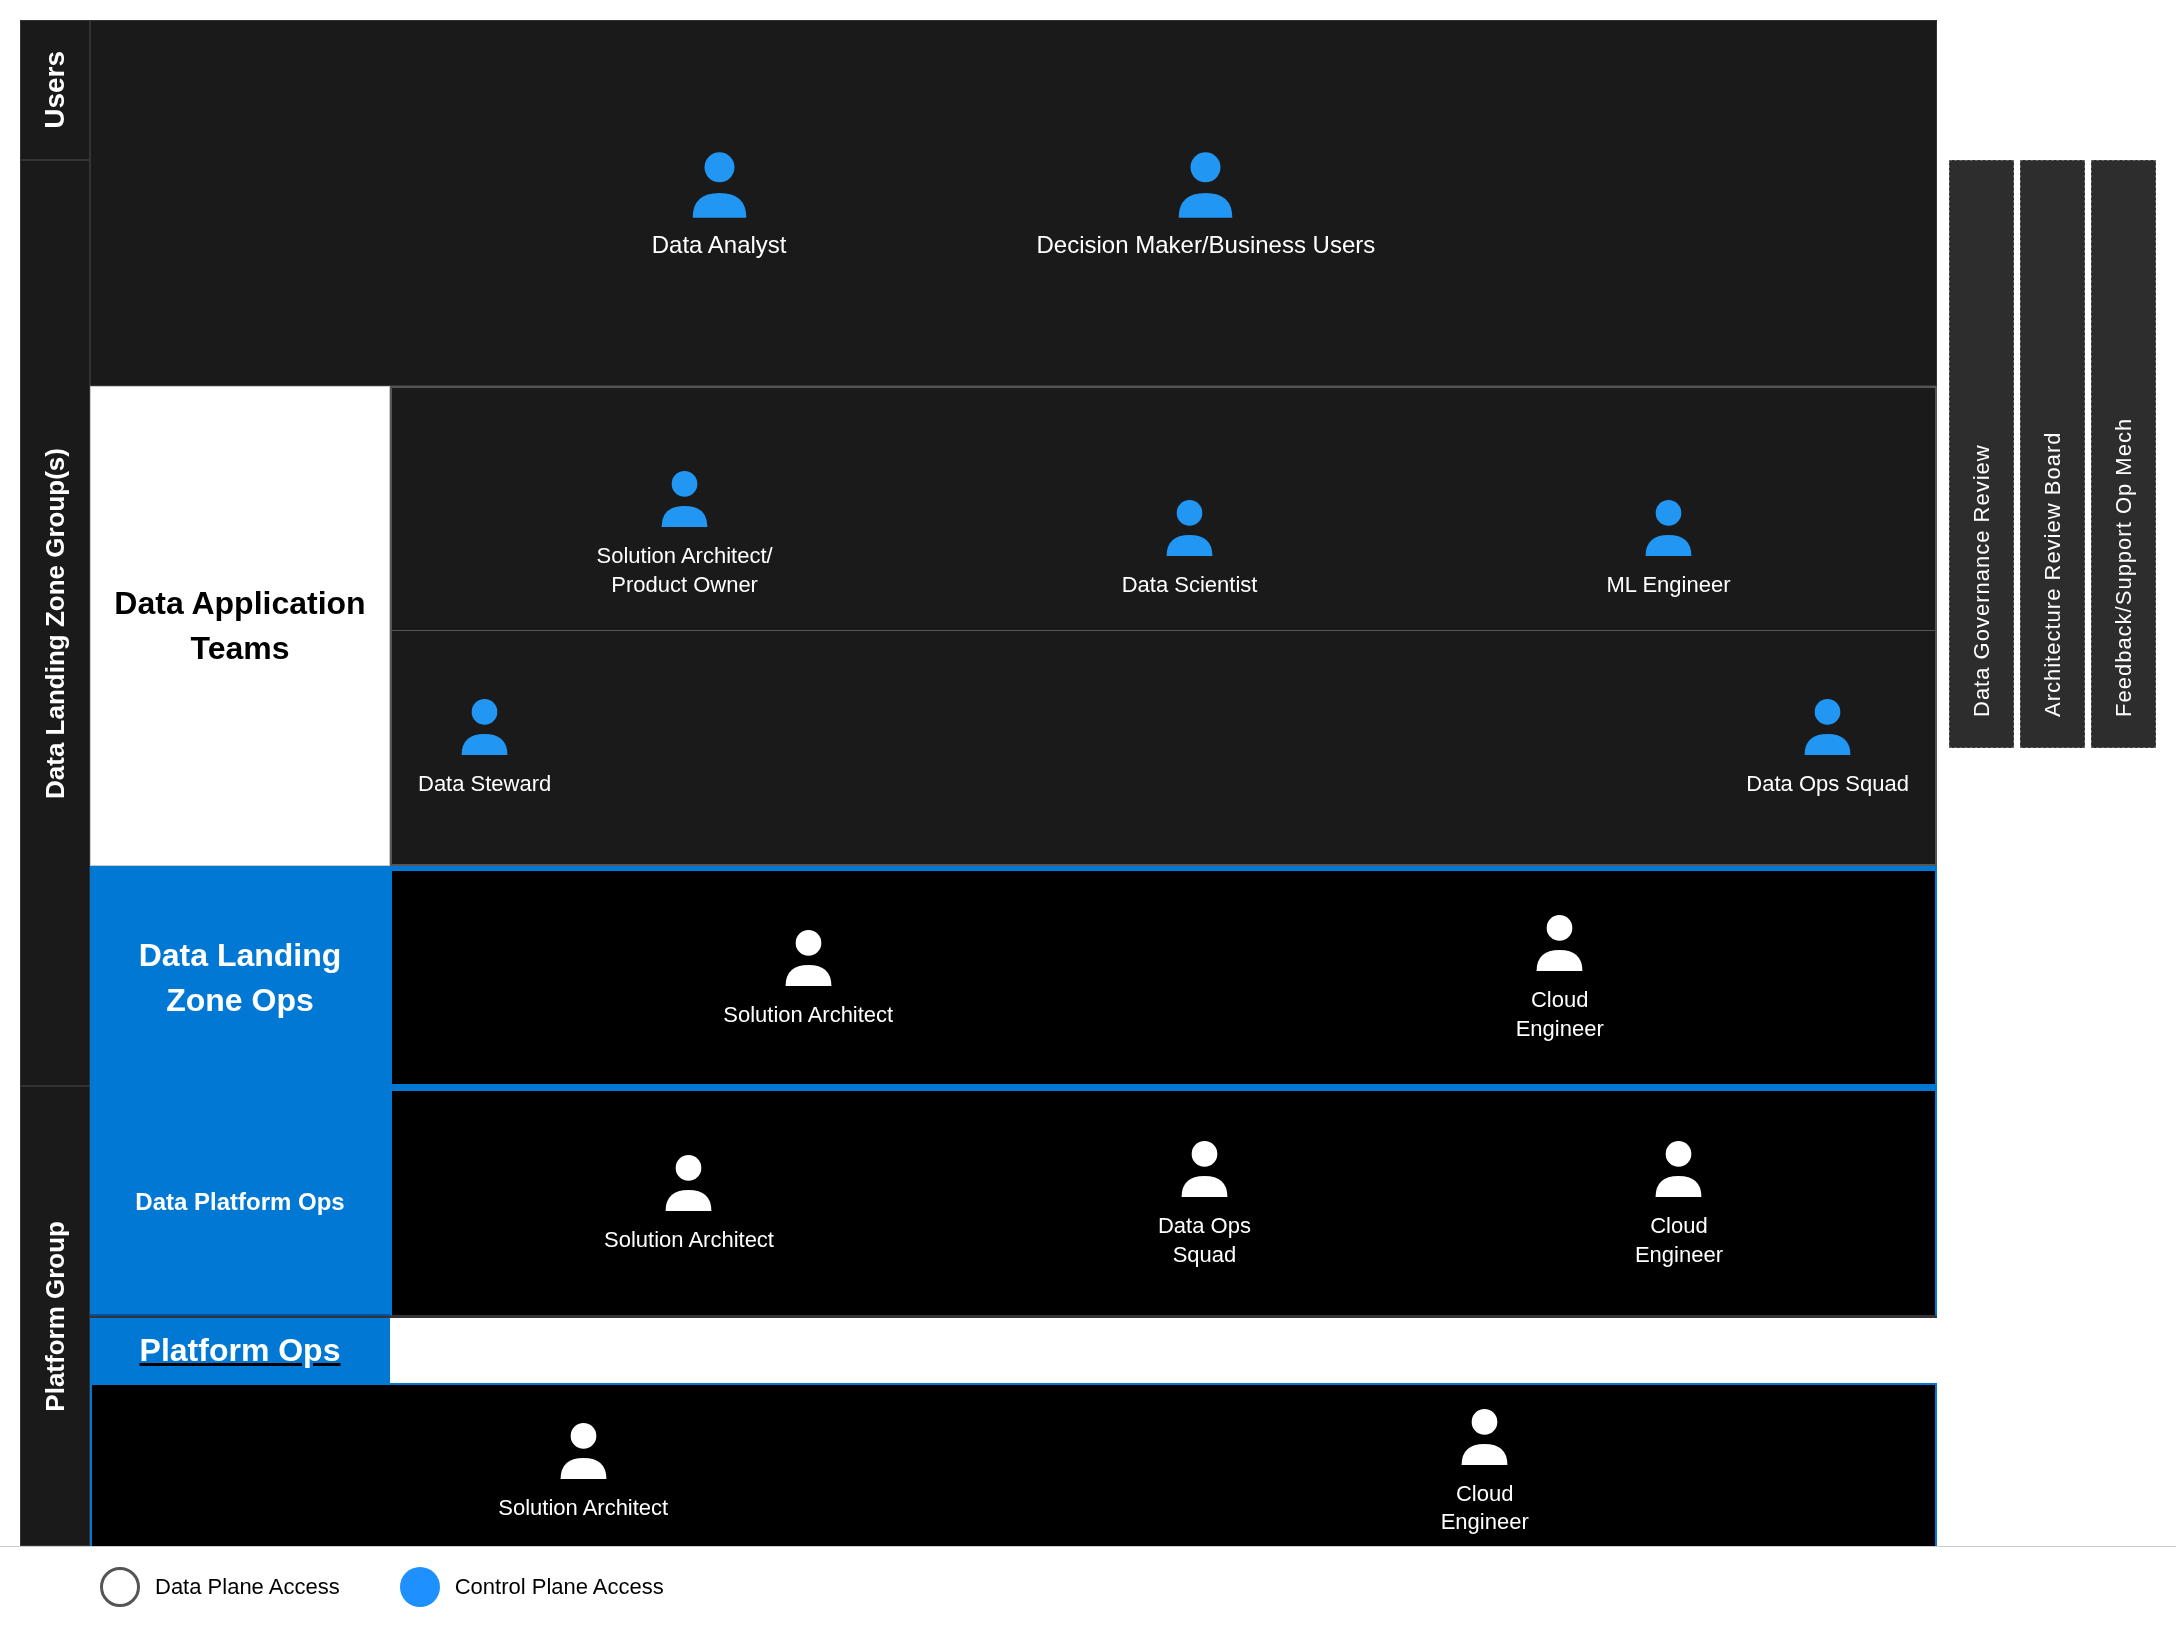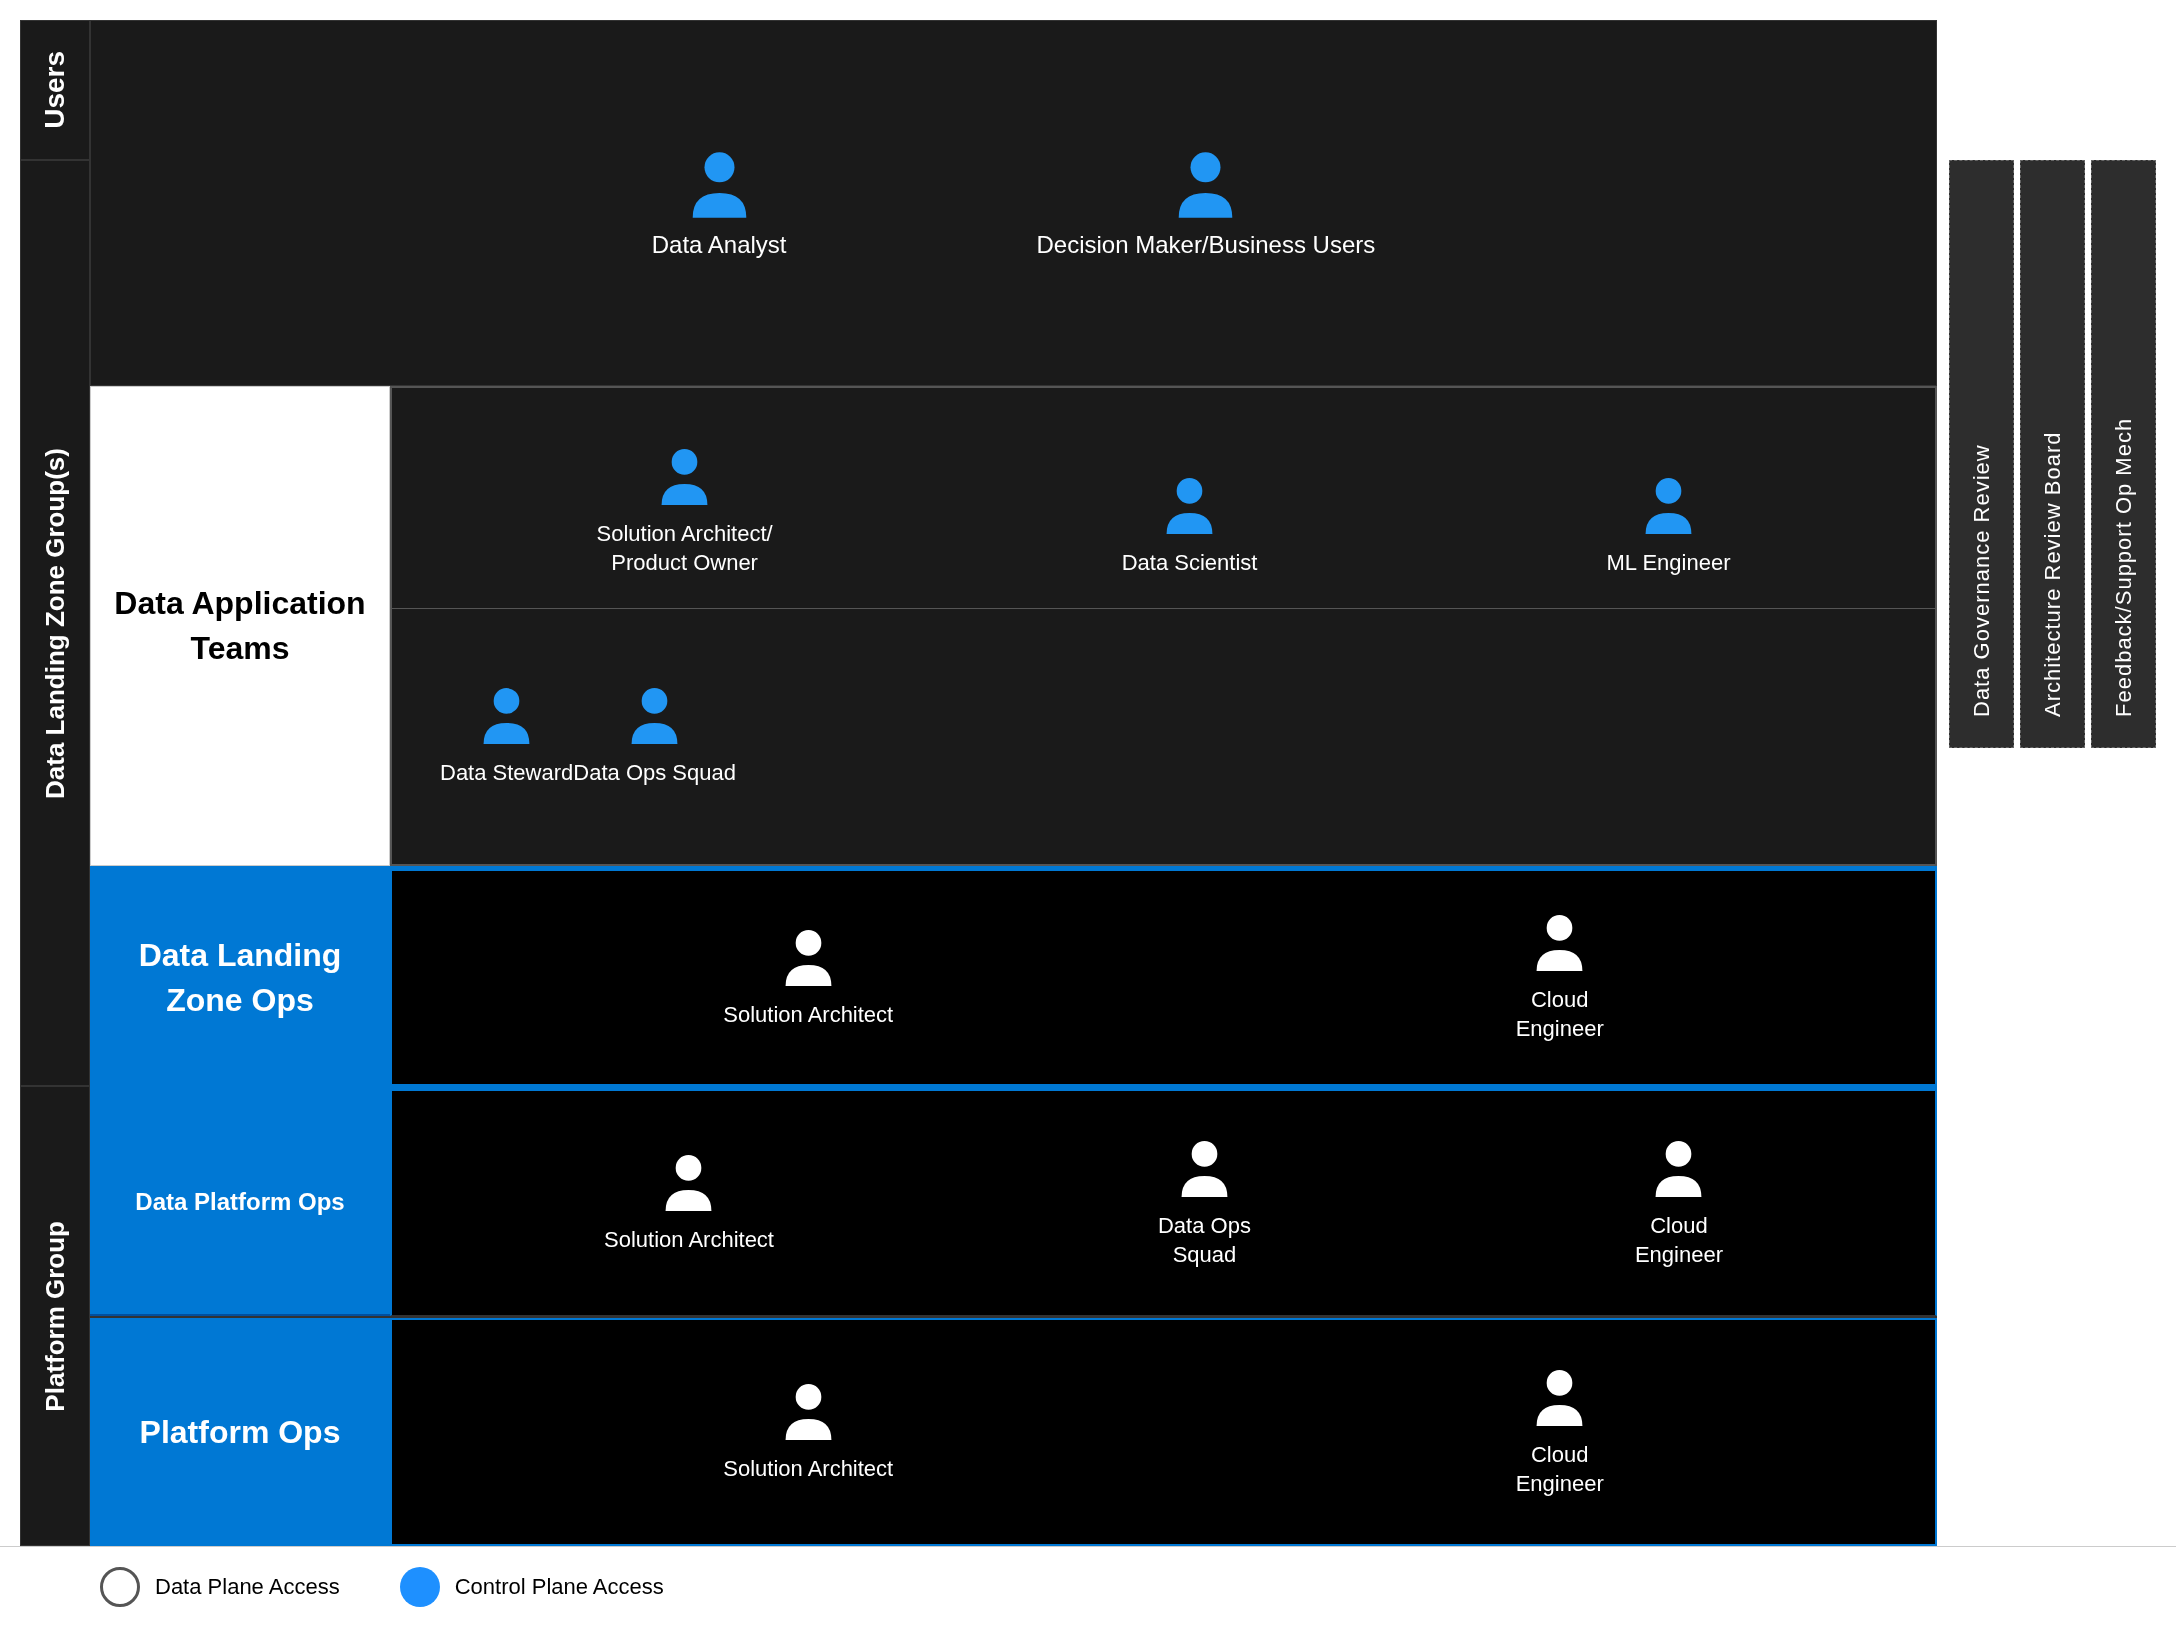--- a/index.html
+++ b/index.html
@@ -209,22 +209,22 @@
       display: flex;
       align-items: flex-end;
       justify-content: space-around;
       padding: 30px;
     }
 
     .dat-bottom {
       flex: 1;
       display: flex;
       align-items: center;
-      justify-content: flex-start;
-      padding: 48px;
+      justify-content: space-between;
+      padding: 26px;
     }
 
     
     .lzo-section {
       display: flex;
       flex-direction: row;
       height: 220px;
       flex-shrink: 0;
       border-top: 3px solid #0078d4;
     }
@@ -284,22 +284,24 @@
       border-bottom: 1px solid #333;
       display: flex;
       align-items: center;
       justify-content: space-around;
       padding: 20px;
     }
 
     
     .po-section {
       display: flex;
+      flex-direction: column;
       height: 230px;
       flex-shrink: 0;
+      text-decoration: underline;
     }
 
     .po-label {
       width: 300px;
       flex-shrink: 0;
       background: #0078d4;
       display: flex;
       align-items: center;
       justify-content: center;
       color: #fff;

